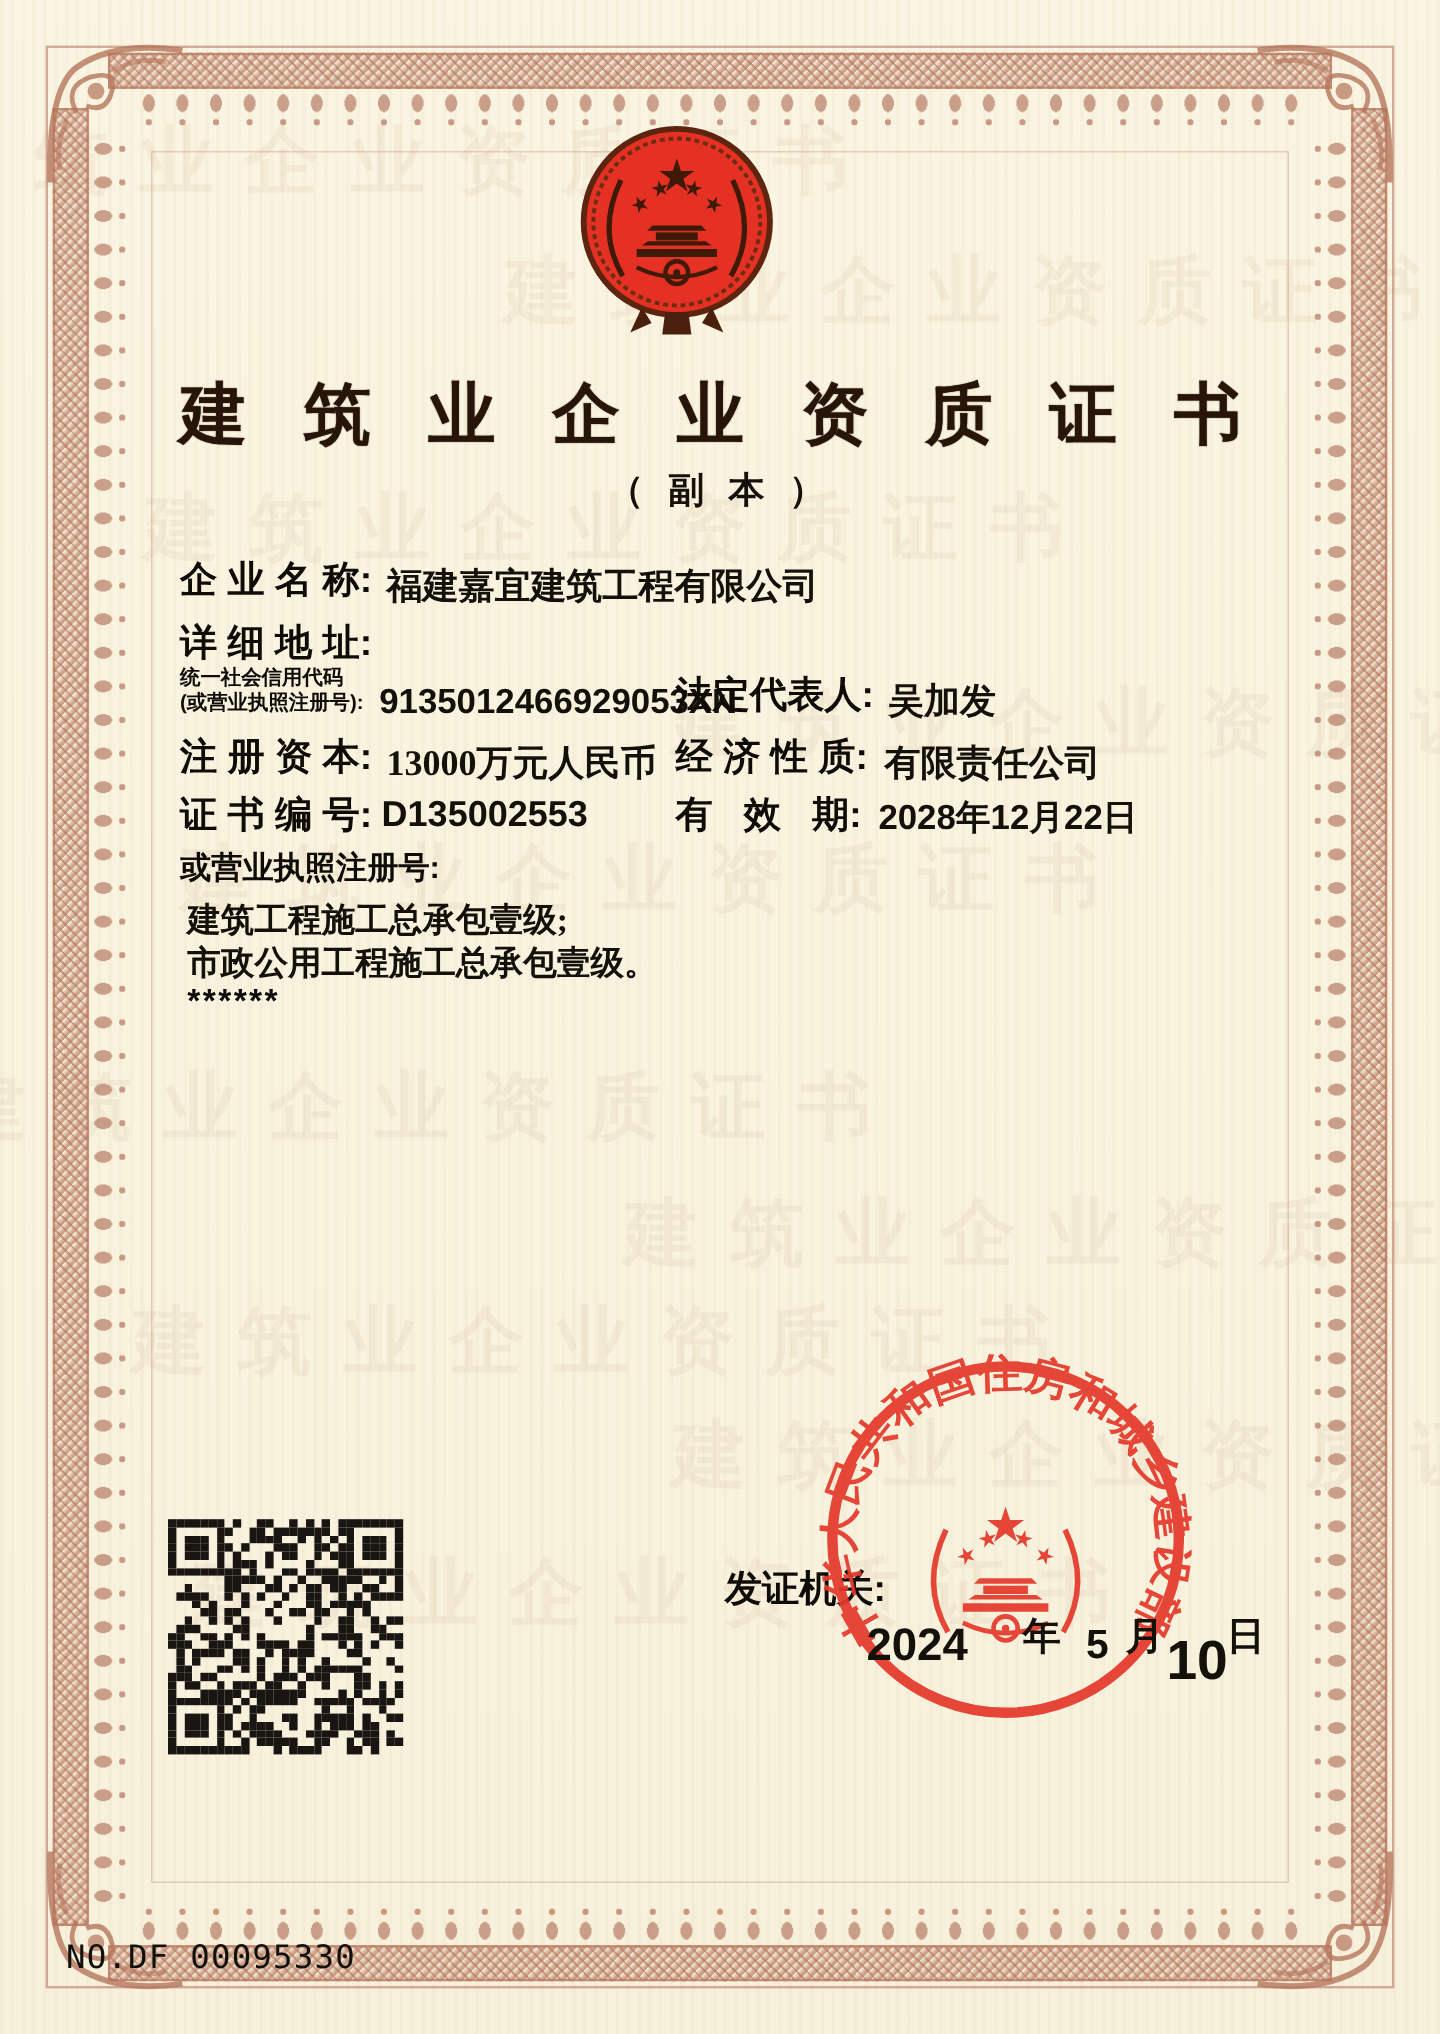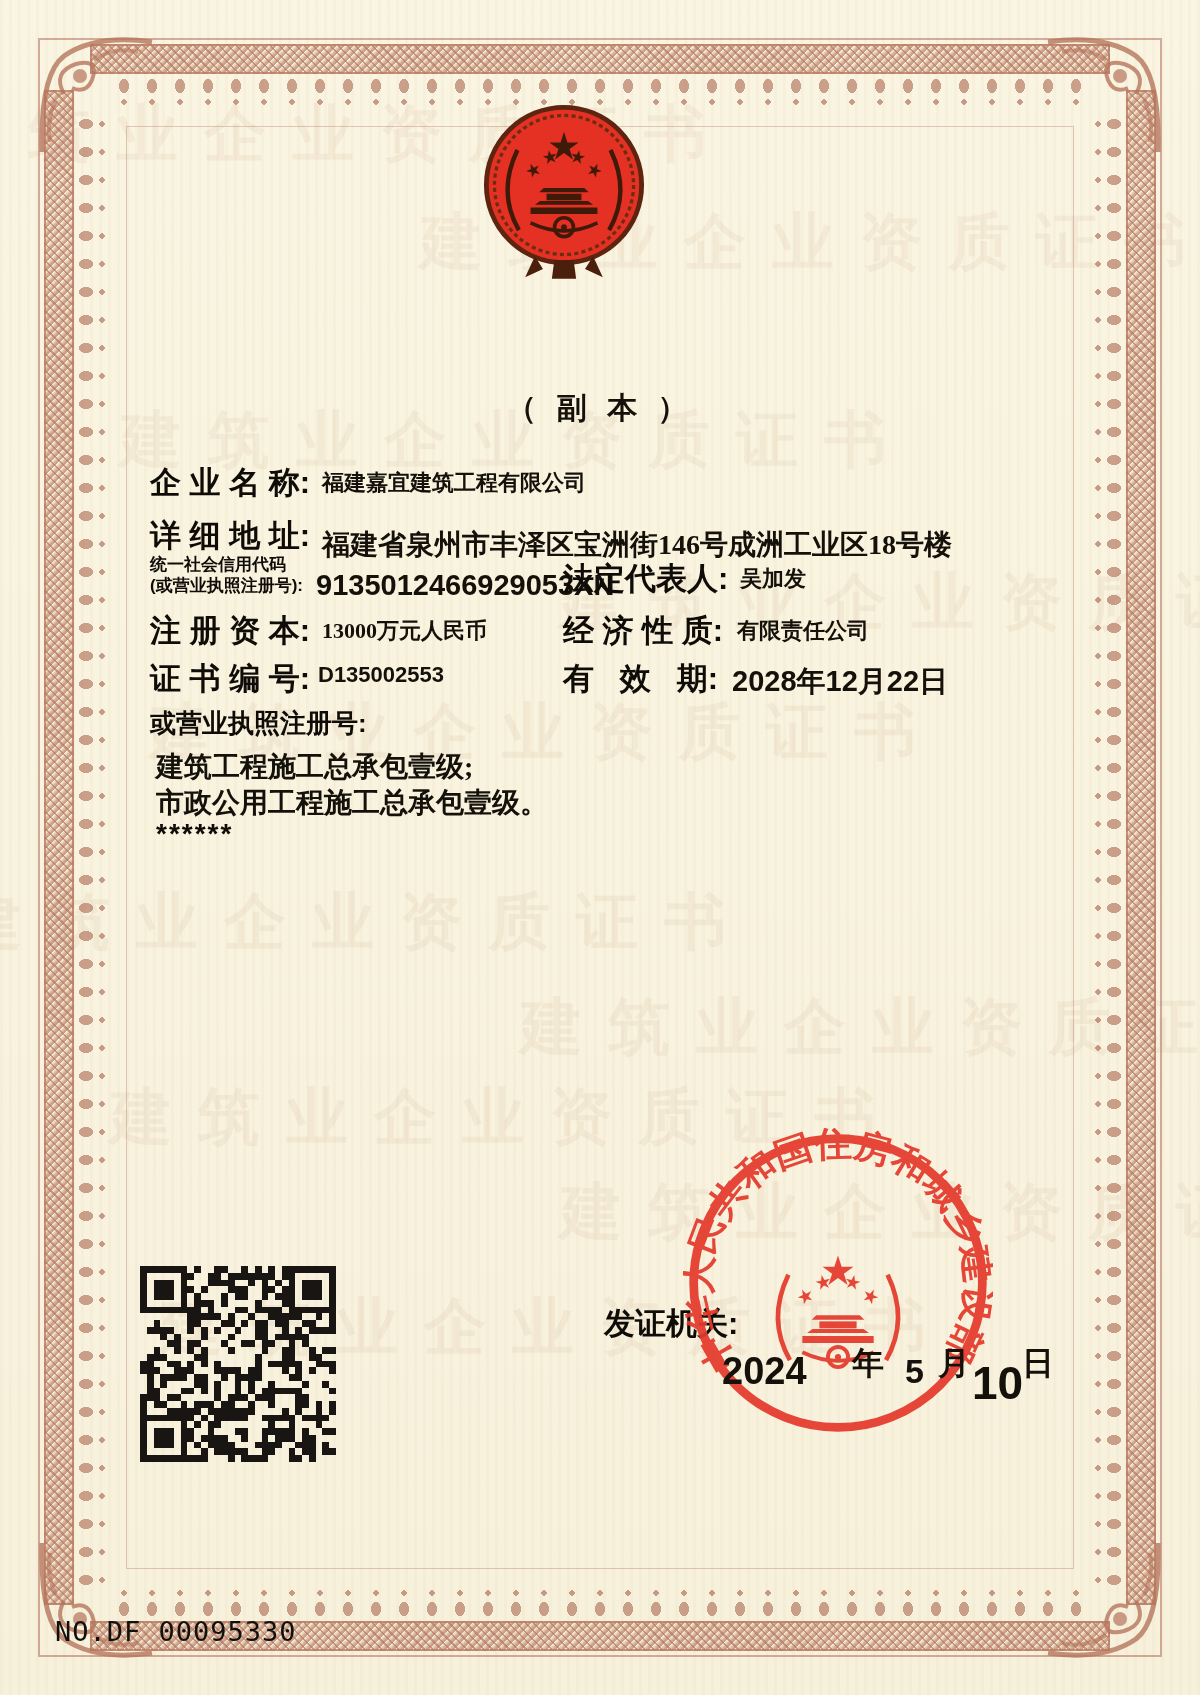--- a/index.html
+++ b/index.html
@@ -60,21 +60,21 @@
   
   .content{position:absolute;inset:0;z-index:2;}
   .emblem-top{position:absolute;left:478px;top:92px;width:172px;height:190px;}
   .title{position:absolute;left:0;right:0;top:308px;text-align:center;
     font-size:56px;font-weight:bold;letter-spacing:16px;color:#271509;
     font-family:"Liberation Sans",sans-serif;text-shadow:0 0 1px #3a2512;}
   .subtitle{position:absolute;left:0;right:0;top:388px;text-align:center;
     font-size:30px;font-weight:bold;letter-spacing:6px;color:#15100a;}
   .lbl{position:absolute;font-weight:bold;color:#0f0c08;font-size:31px;white-space:pre;}
   .val{position:absolute;font-family:"Liberation Serif",serif;font-weight:600;
-       color:#14100a;font-size:22px;white-space:nowrap;}
+       color:#14100a;font-size:30px;white-space:nowrap;}
   .val.mono-num{font-family:"Liberation Sans",sans-serif;font-weight:bold;}
   .small-lbl{position:absolute;font-weight:bold;font-size:17px;line-height:1.25;color:#0f0c08;}
   .qual-line{position:absolute;font-family:"Liberation Serif",serif;font-weight:600;
        font-size:28px;color:#14100a;}
   .asterisks{position:absolute;font-weight:bold;font-size:28px;letter-spacing:2px;color:#0f0c08;}
   
   .qr{position:absolute;left:140px;top:1266px;width:196px;height:196px;
       display:grid;grid-template-columns:repeat(29,1fr);grid-template-rows:repeat(29,1fr);}
   .qr div{background:#181512;}
   .issuer{position:absolute;left:604px;top:1303px;font-size:31px;font-weight:bold;color:#0f0c08;z-index:2;}
@@ -173,27 +173,27 @@
     <g color="#3f1a08">
         <use href="#emblem-art" transform="scale(0.9)"></use>
       </g>
     <g fill="#4a1f0c">
       <path d="M-36,88 L-48,114 L-26,104 Z"></path>
       <path d="M36,88 L48,114 L26,104 Z"></path>
       <path d="M-12,93 L-15,116 L15,116 L12,93 Z"></path>
     </g>
   </svg>
 
+  <div class="title">建 筑 业 企 业 资 质 证 书</div>
   <div class="subtitle">（ 副 本 ）</div>
 
   <div class="lbl" style="left:150px;top:462px">企 业 名 称:</div>
   <div class="val" style="left:322px;top:468px">福建嘉宜建筑工程有限公司</div>
 
   <div class="lbl" style="left:150px;top:515px">详 细 地 址:</div>
-  <div class="val" style="left:322px;top:526px;font-size:28px">福建省泉州市丰泽区宝洲街146号成洲工业区18号楼</div>
 
   <div class="small-lbl" style="left:150px;top:554px">
     <div>统一社会信用代码</div>
     <div>(或营业执照注册号):</div>
   </div>
   <div class="val mono-num" style="left:316px;top:569px;font-size:29px">9135012466929053XN</div>
   <div class="lbl" style="left:563px;top:558px">法定代表人:</div>
   <div class="val" style="left:740px;top:564px">吴加发</div>
 
   <div class="lbl" style="left:150px;top:610px">注 册 资 本:</div>

